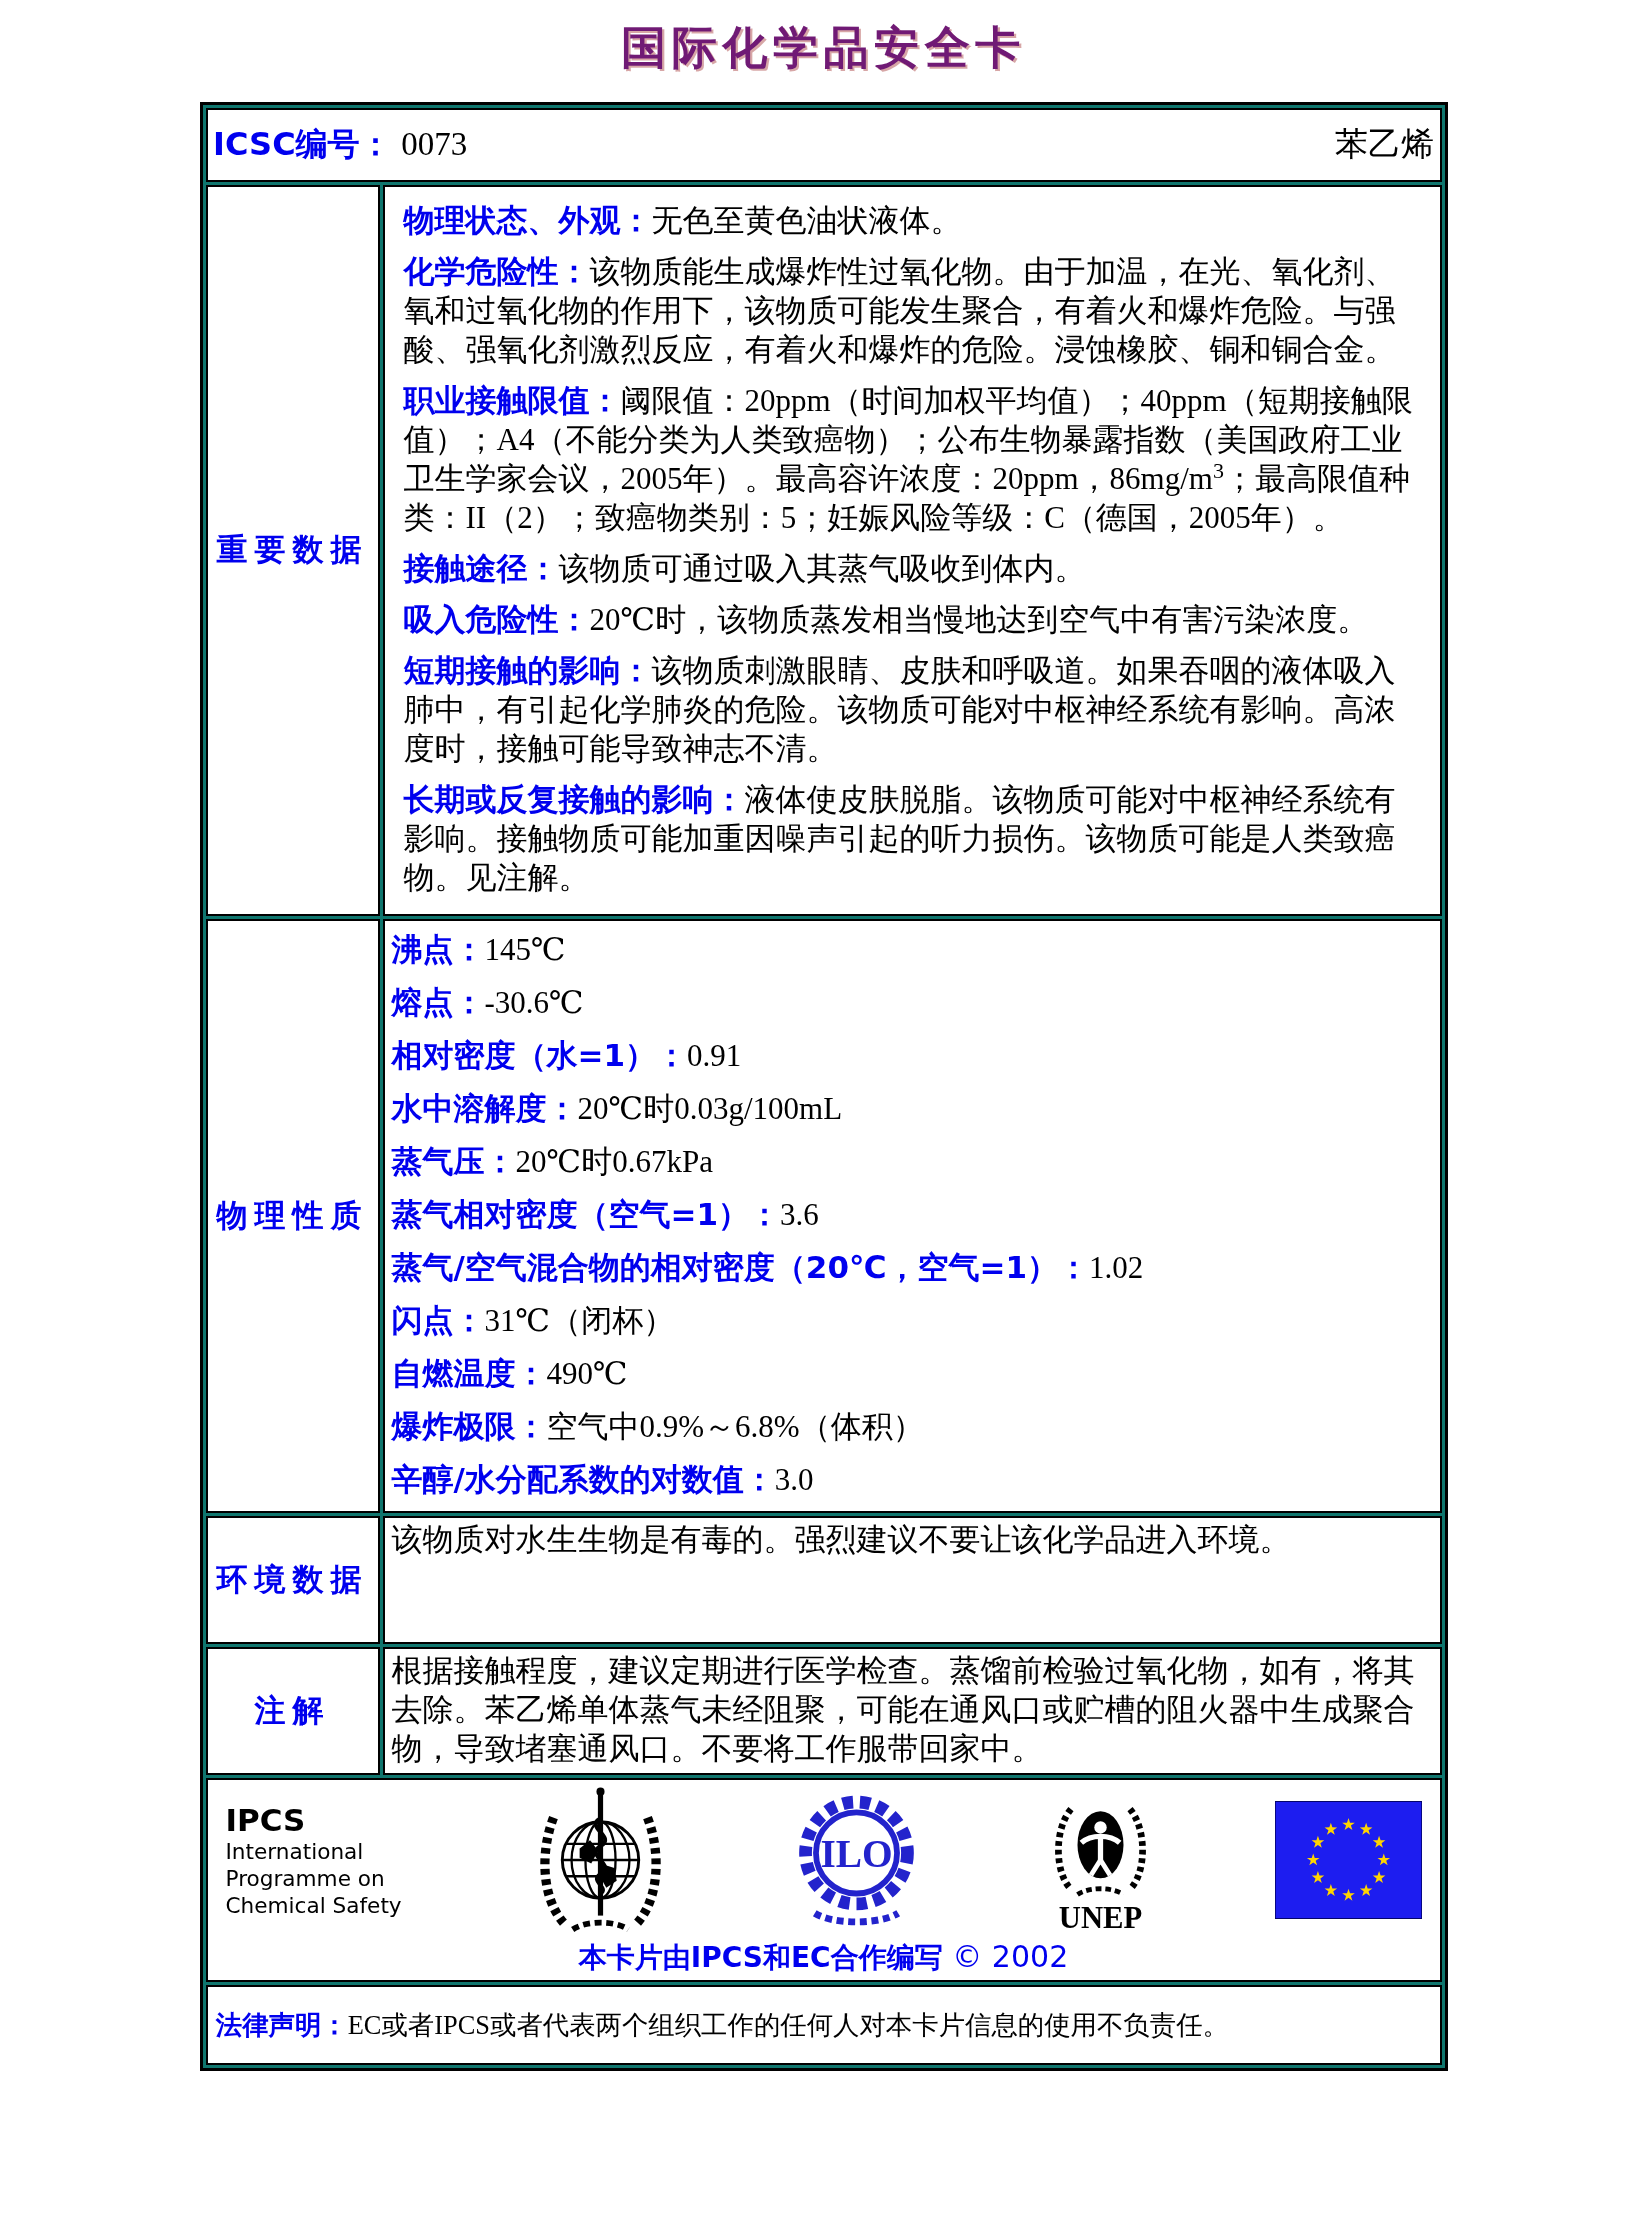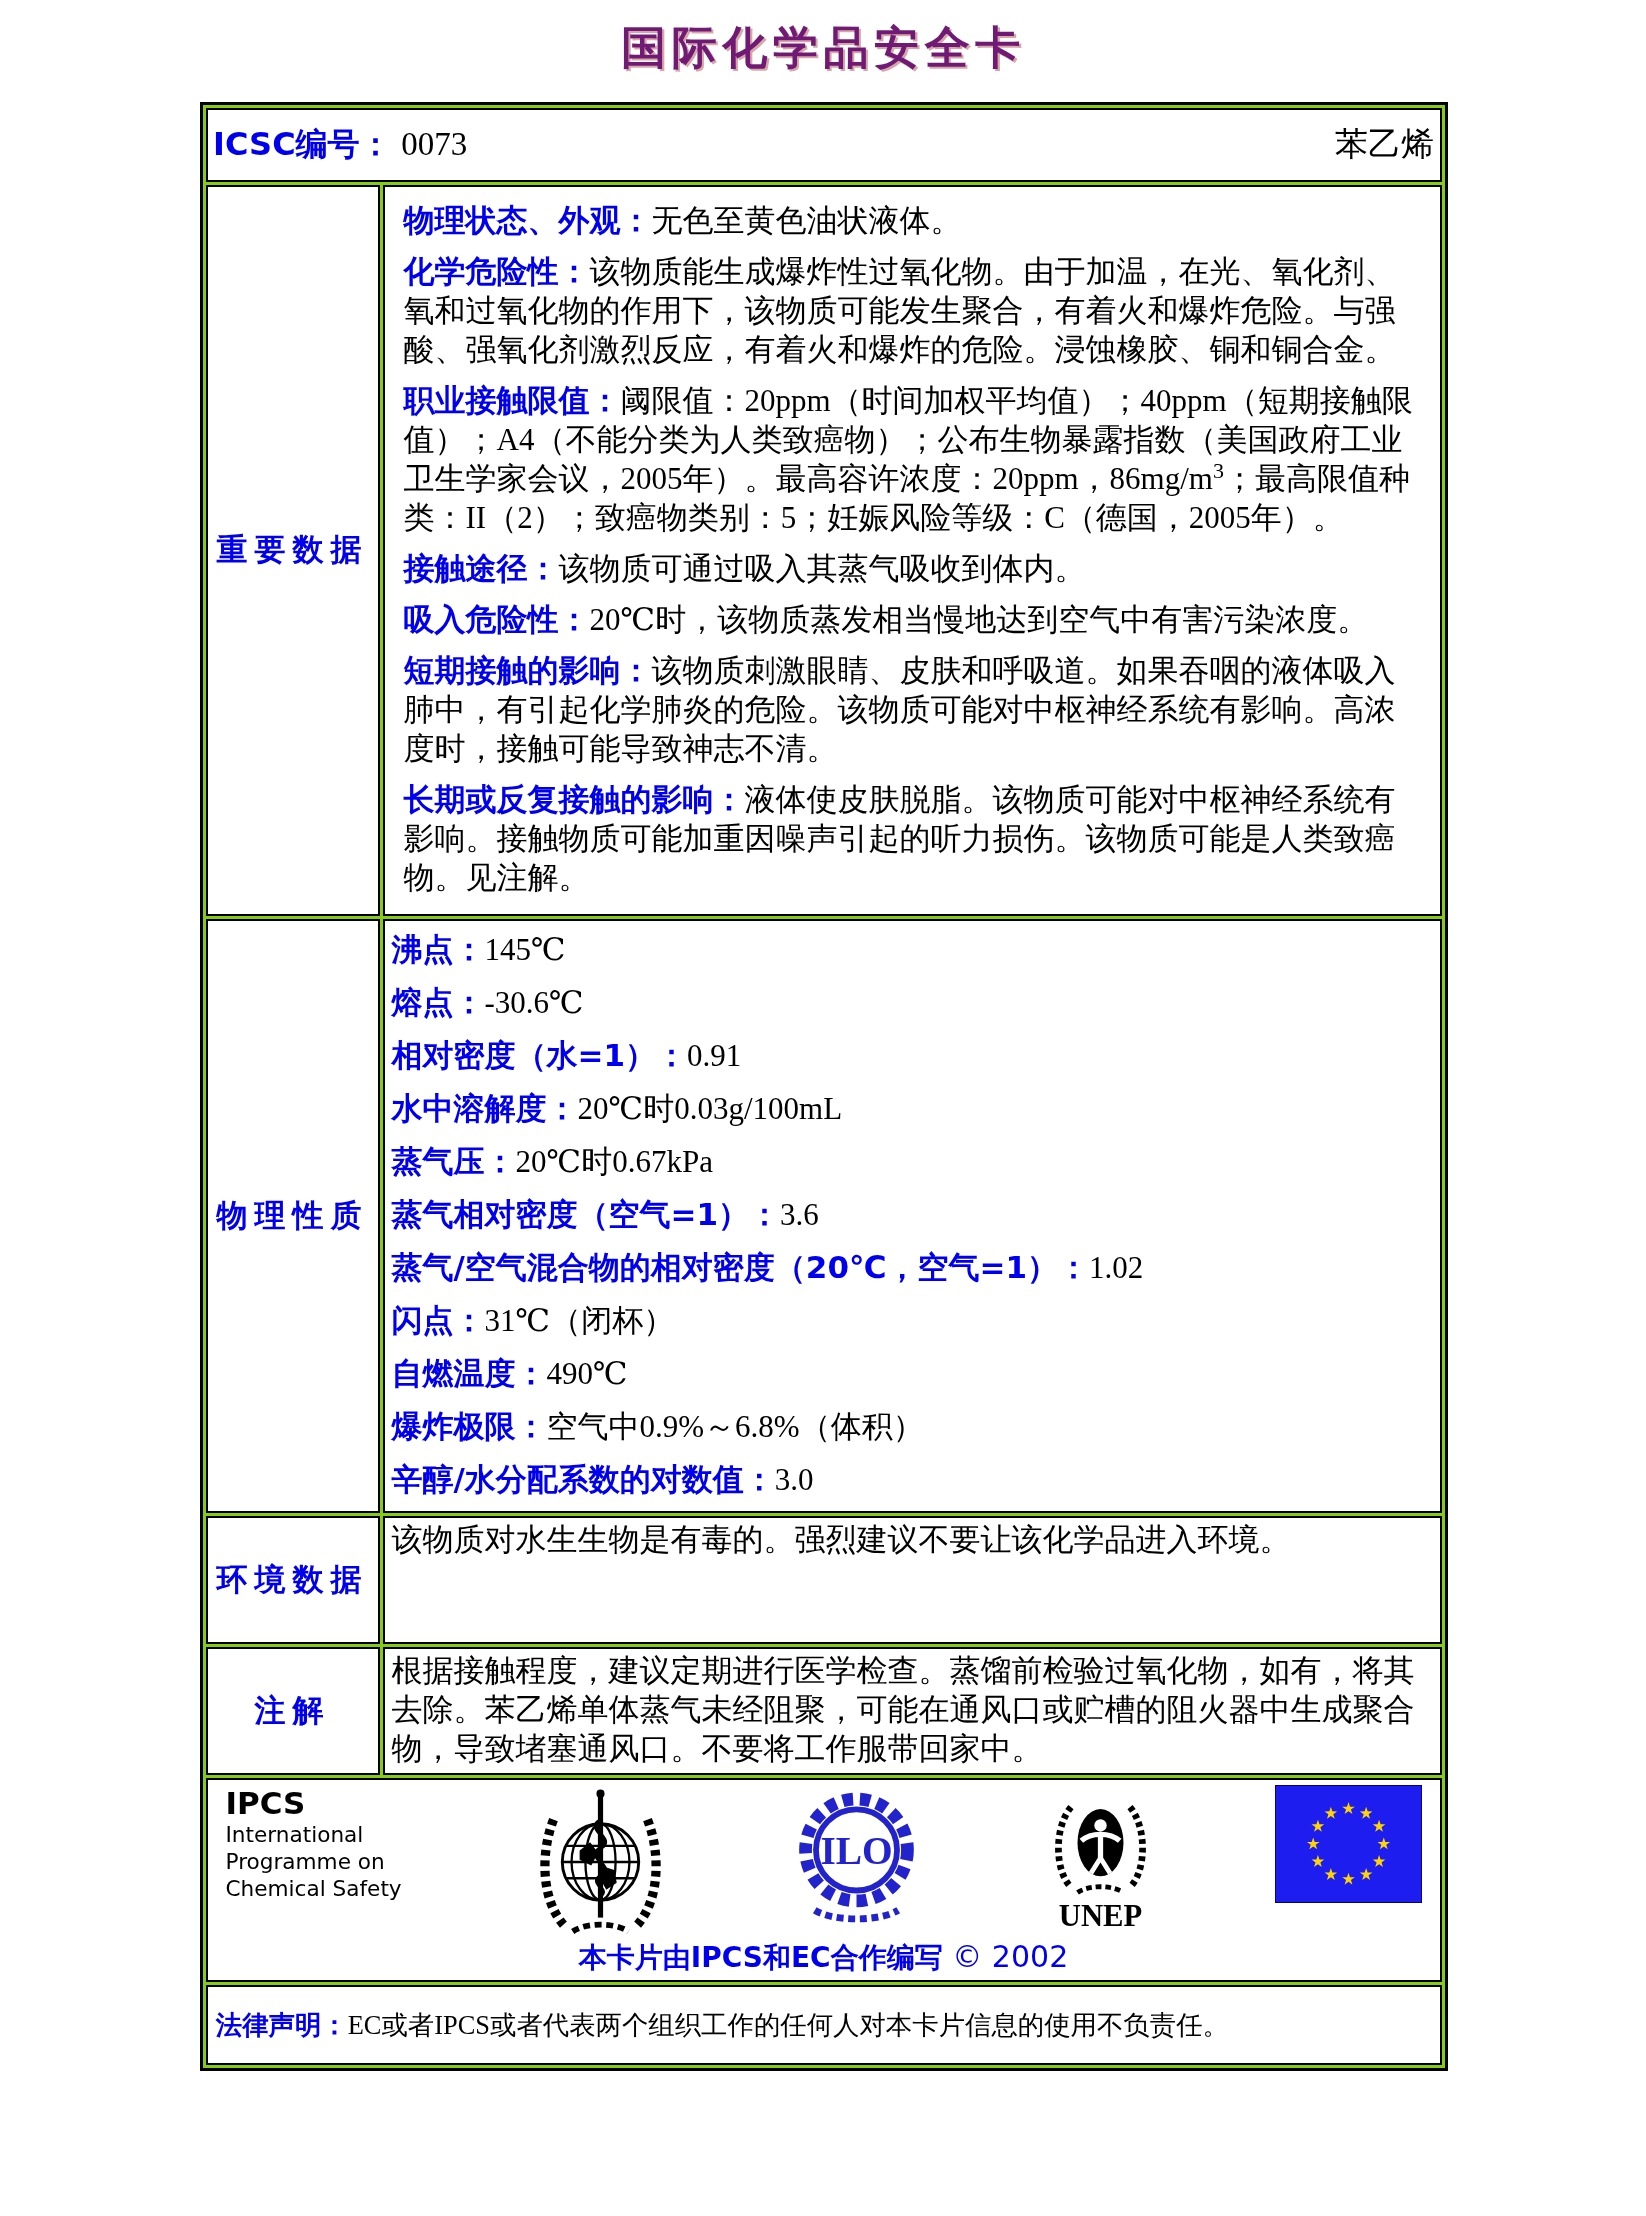--- a/index.html
+++ b/index.html
@@ -17,21 +17,21 @@
     color:#701a75;
     letter-spacing:5.6px;
     text-shadow:2.1px 2.1px 0 rgba(140,0,0,.35);
   }
   table.card {
     margin:23.6px auto 0 auto;
     width:1248px;
     border:3.5px solid #000;
     border-collapse:separate;
     border-spacing:3.5px;
-    background:#84cc16;
+    background:#0f766e;
   }
   td { border:2.1px solid #000; vertical-align:top; background:#fff; }
   td.label-cell {
     width:174px;
     text-align:center;
     vertical-align:middle;
     color:#0000ee;
     font-family:"DejaVu Sans","Liberation Sans",sans-serif;
     font-weight:bold;
     font-size:31px;
@@ -59,21 +59,21 @@
   
   .phys-line { line-height:52px; }
   
   .env-cell { height:128px; }
   .legal-cell { height:80px; vertical-align:middle; padding:7px 8.3px; font-size:26.4px; line-height:33px; }
   .legal-cell .k { font-size:26.4px; }
   .add-cell { height:36px; }
   
   .logos-cell { height:195px; padding:5.6px 18px 2.8px 18px; }
   .logos-flex {
-    display:flex; align-items:flex-start; justify-content:space-between;
+    display:flex; align-items:center; justify-content:space-between;
     height:150px;
   }
   .ipcs-block { width:188px; font-family:"DejaVu Sans","Liberation Sans",sans-serif; }
   .ipcs-title { font-size:31px; font-weight:bold; line-height:36px; }
   .ipcs-sub { font-size:21.6px; line-height:27px; }
   .logo-box { display:flex; flex-direction:column; align-items:center; }
   .caption-line {
     text-align:center;
     font-family:"DejaVu Sans","Liberation Sans",sans-serif;
     color:#0000ee;

